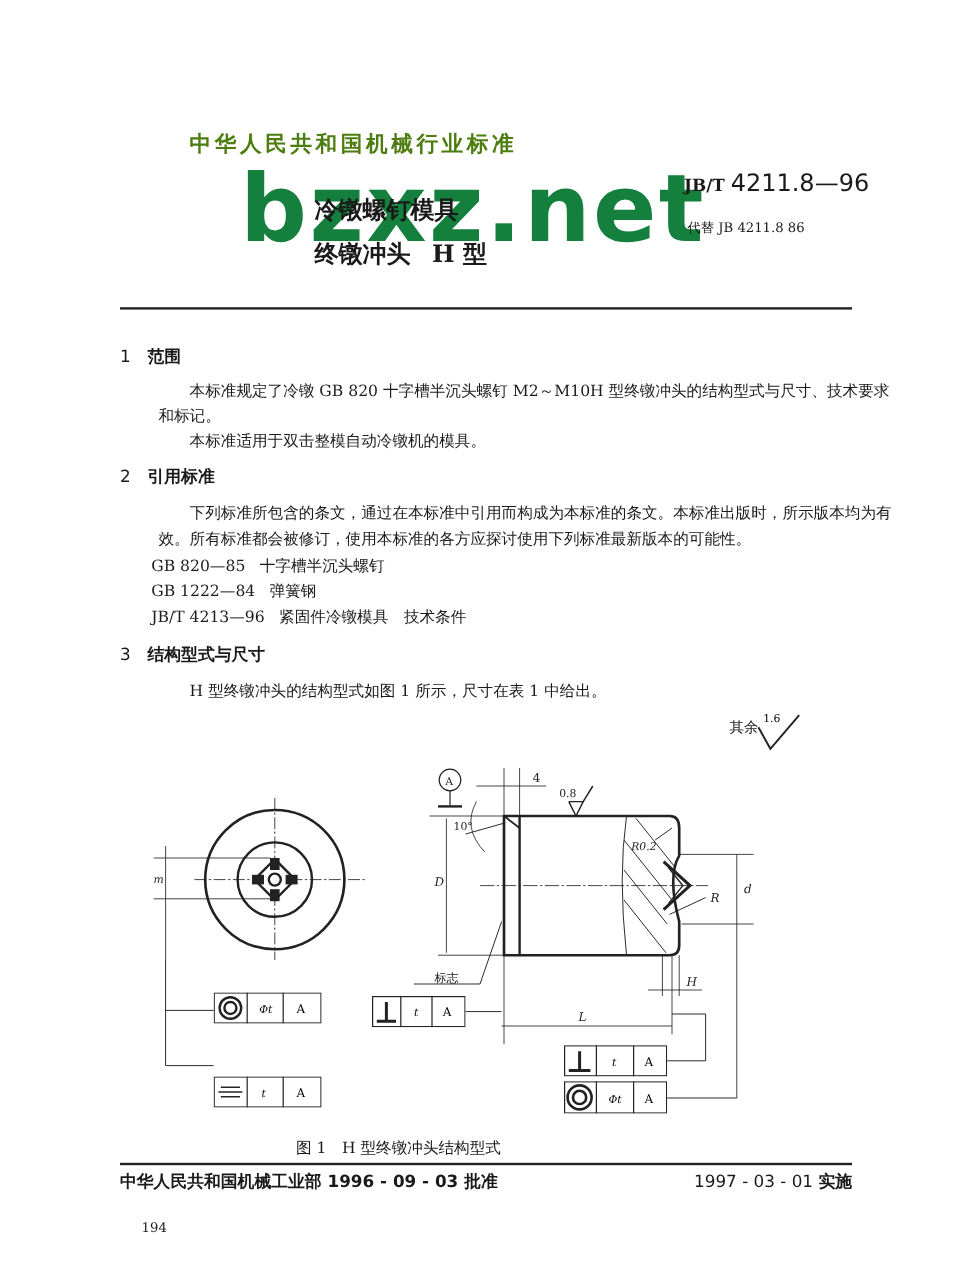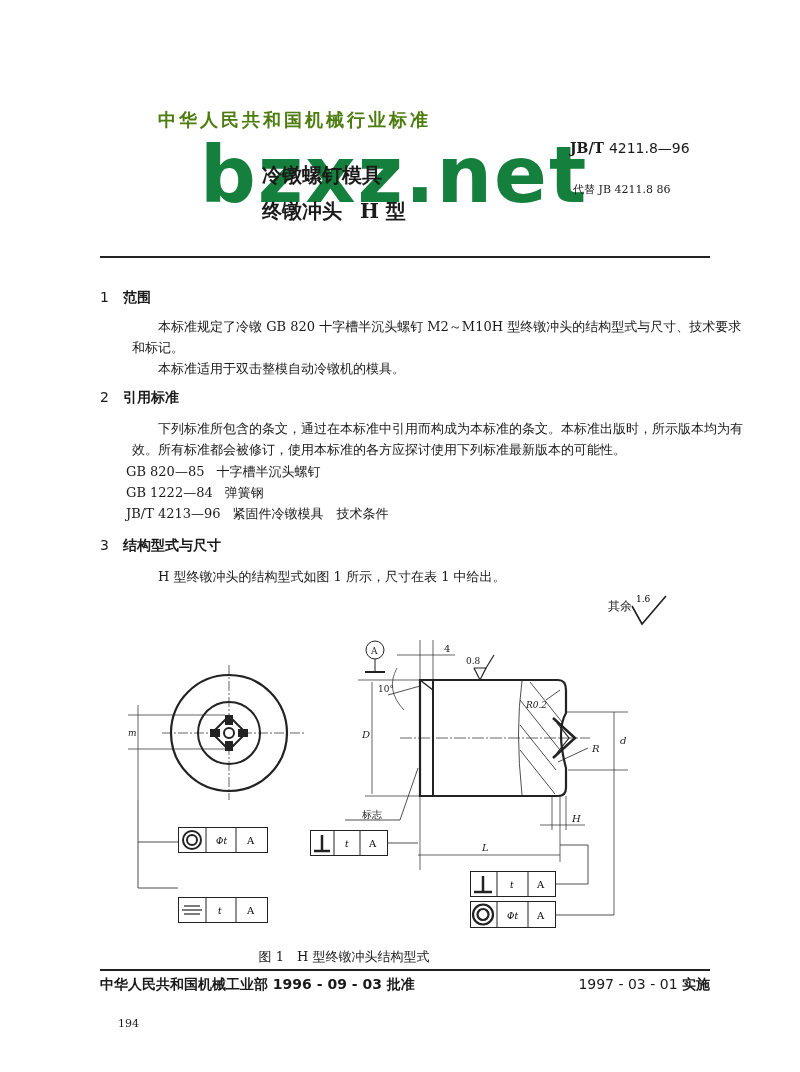--- a/index.html
+++ b/index.html
@@ -4,35 +4,35 @@
 <style>
   html, body { margin: 0; padding: 0; background: #ffffff; }
   body { width: 800px; height: 1072px; position: relative; overflow: hidden;
          font-family: "DejaVu Serif", serif; color: #1a1a1a; }
   .abs { position: absolute; }
   .org { left: 158px; top: 108px; font-family: "DejaVu Sans", sans-serif; font-weight: bold;
          font-size: 18px; letter-spacing: 3px; color: #4d7c0f; }
   .watermark { left: 200px; top: 130px; font-family: "DejaVu Sans", sans-serif; font-weight: bold;
          font-size: 78px; color: #15803d; letter-spacing: 2px; z-index: 0; }
   .std-no { left: 570px; top: 140px; font-size: 14px; font-weight: bold; z-index: 1; }
-  .std-no .num { font-family: "DejaVu Sans", sans-serif; font-weight: normal; font-size: 14px; }
+  .std-no .num { font-family: "DejaVu Sans", sans-serif; font-weight: normal; font-size: 20px; }
   .replace { left: 573px; top: 182px; font-size: 11px; z-index: 1; }
   .title1 { left: 262px; top: 162px; font-family: "DejaVu Sans", sans-serif; font-weight: bold;
          font-size: 20px; z-index: 1; }
   .title2 { left: 262px; top: 198px; font-family: "DejaVu Sans", sans-serif; font-weight: bold;
          font-size: 20px; z-index: 1; }
   .title2 .h { font-family: "DejaVu Serif", serif; margin-left: 18px; }
   .rule { left: 100px; width: 610px; height: 2px; background: #222; }
   .sec-h { font-family: "DejaVu Sans", sans-serif; font-weight: bold; font-size: 14px; left: 100px; }
   .sec-h .n { font-weight: normal; margin-right: 14px; }
   .para { left: 100px; width: 612px; font-size: 13px; line-height: 21px; margin-left: 32px; }
   .para .indent { display: inline-block; width: 26px; }
   .ref { left: 126px; font-size: 13px; }
   .ref .code { margin-right: 12px; }
-  .caption { left: 12px; width: 664px; text-align: center; top: 948px; font-size: 13px; }
+  .caption { left: 0; width: 664px; text-align: center; top: 948px; font-size: 13px; }
   .footer-l { left: 100px; top: 976px; font-family: "DejaVu Sans", sans-serif; font-weight: bold; font-size: 14px; }
   .footer-r { right: 90px; top: 976px; font-family: "DejaVu Sans", sans-serif; font-size: 14px; }
   .footer-r b { font-weight: bold; }
   .pageno { left: 118px; top: 1017px; font-size: 11px; }
   .roughness { left: 608px; top: 598px; font-size: 12px; }
   svg text { font-family: "DejaVu Serif", serif; }
 </style>
 </head>
 <body>
 

